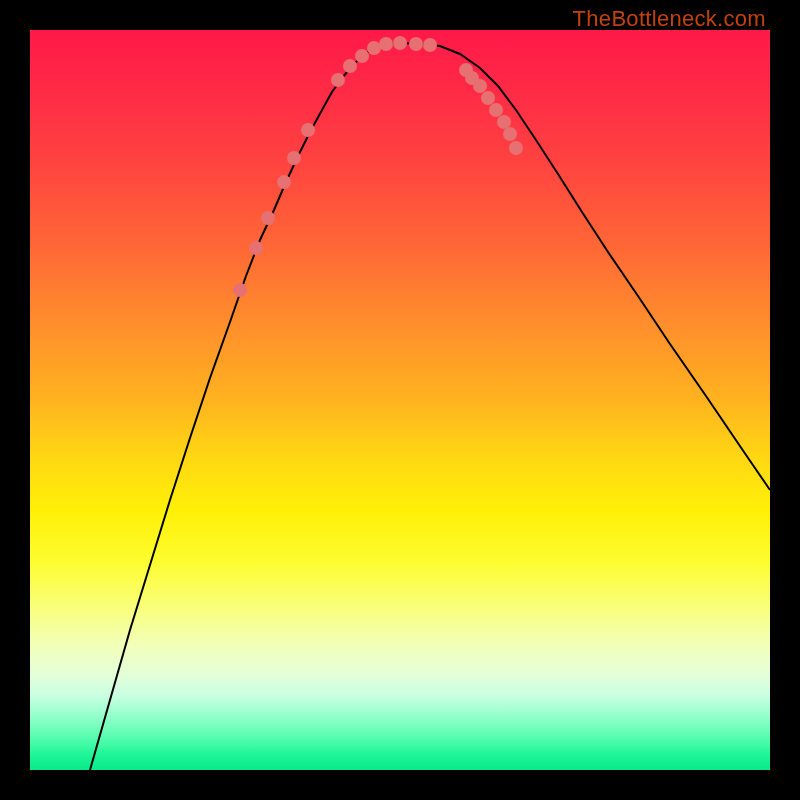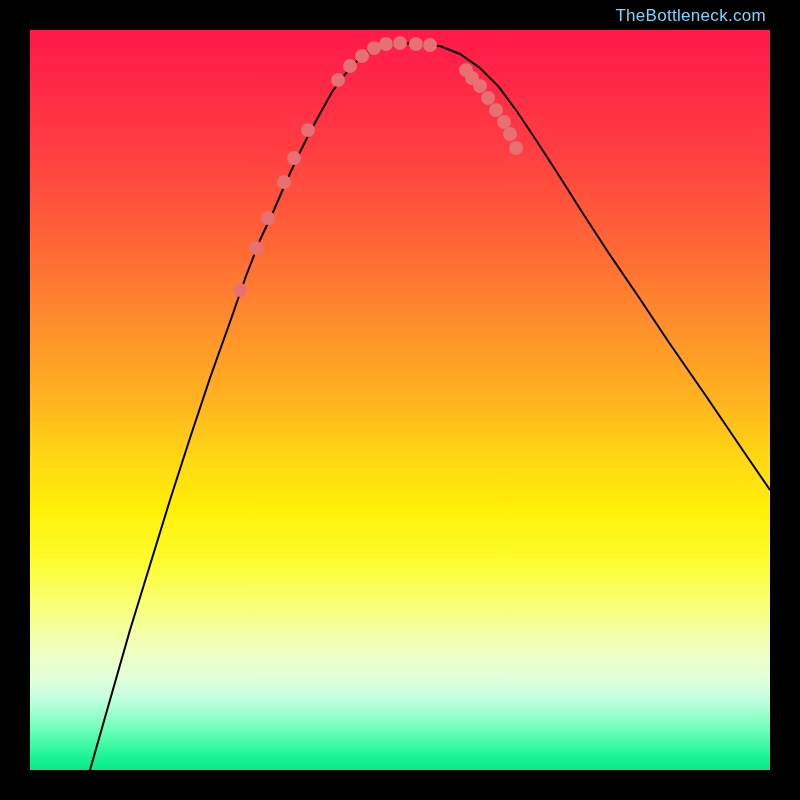--- a/index.html
+++ b/index.html
@@ -3,21 +3,21 @@
 <meta charset="utf-8">
 <style>
   html,body{margin:0;padding:0;width:800px;height:800px;background:#000;overflow:hidden;font-family:Arial,Helvetica,sans-serif}
   .stage{position:absolute;left:30px;top:30px;width:740px;height:740px}
   .grad{position:absolute;inset:0;background:linear-gradient(to bottom,
       #ff1948 0%, #ff2a46 8%, #ff4340 18%, #ff6a35 30%, #ff8f2c 40%,
       #ffb31f 50%, #ffd813 58%, #fff007 65%, #fdfd30 72%, #f9ff7a 78%,
       #f2ffb8 83%, #e4ffd8 87%, #c8ffe2 90%, #8effc8 93%, #4dfcab 96%,
       #1ef597 98%, #08e98a 100%)}
   .curve{position:absolute;inset:0}
-  .watermark{position:absolute;top:6px;right:34px;color:#7dd3fc;font-size:17px;font-weight:400;letter-spacing:.3px}
+  .watermark{position:absolute;top:6px;right:34px;color:#c2410c;font-size:22px;font-weight:400;letter-spacing:.3px}
 </style>
 </head>
 <body>
 
 <div class="watermark">TheBottleneck.com</div>
 
 <div class="stage">
   <div class="grad"></div>
   <svg class="curve" viewBox="0 0 740 740" preserveAspectRatio="none">
     <path id="curve-path" fill="none" d="M60 740 L80 670 L100 600 L120 535 L140 470 L160 408 L180 348 L200 292 L216 246 L230 210 L244 180 L256 152 L268 126 L280 102 L292 80 L302 62 L312 48 L322 36 L332 26 L344 18 L356 14 L370 13 L388 14 L410 16 L430 24 L450 38 L468 56 L486 80 L506 110 L528 144 L552 182 L578 222 L608 266 L640 314 L676 366 L714 422 L740 460" stroke="#000000" stroke-width="2"></path>

